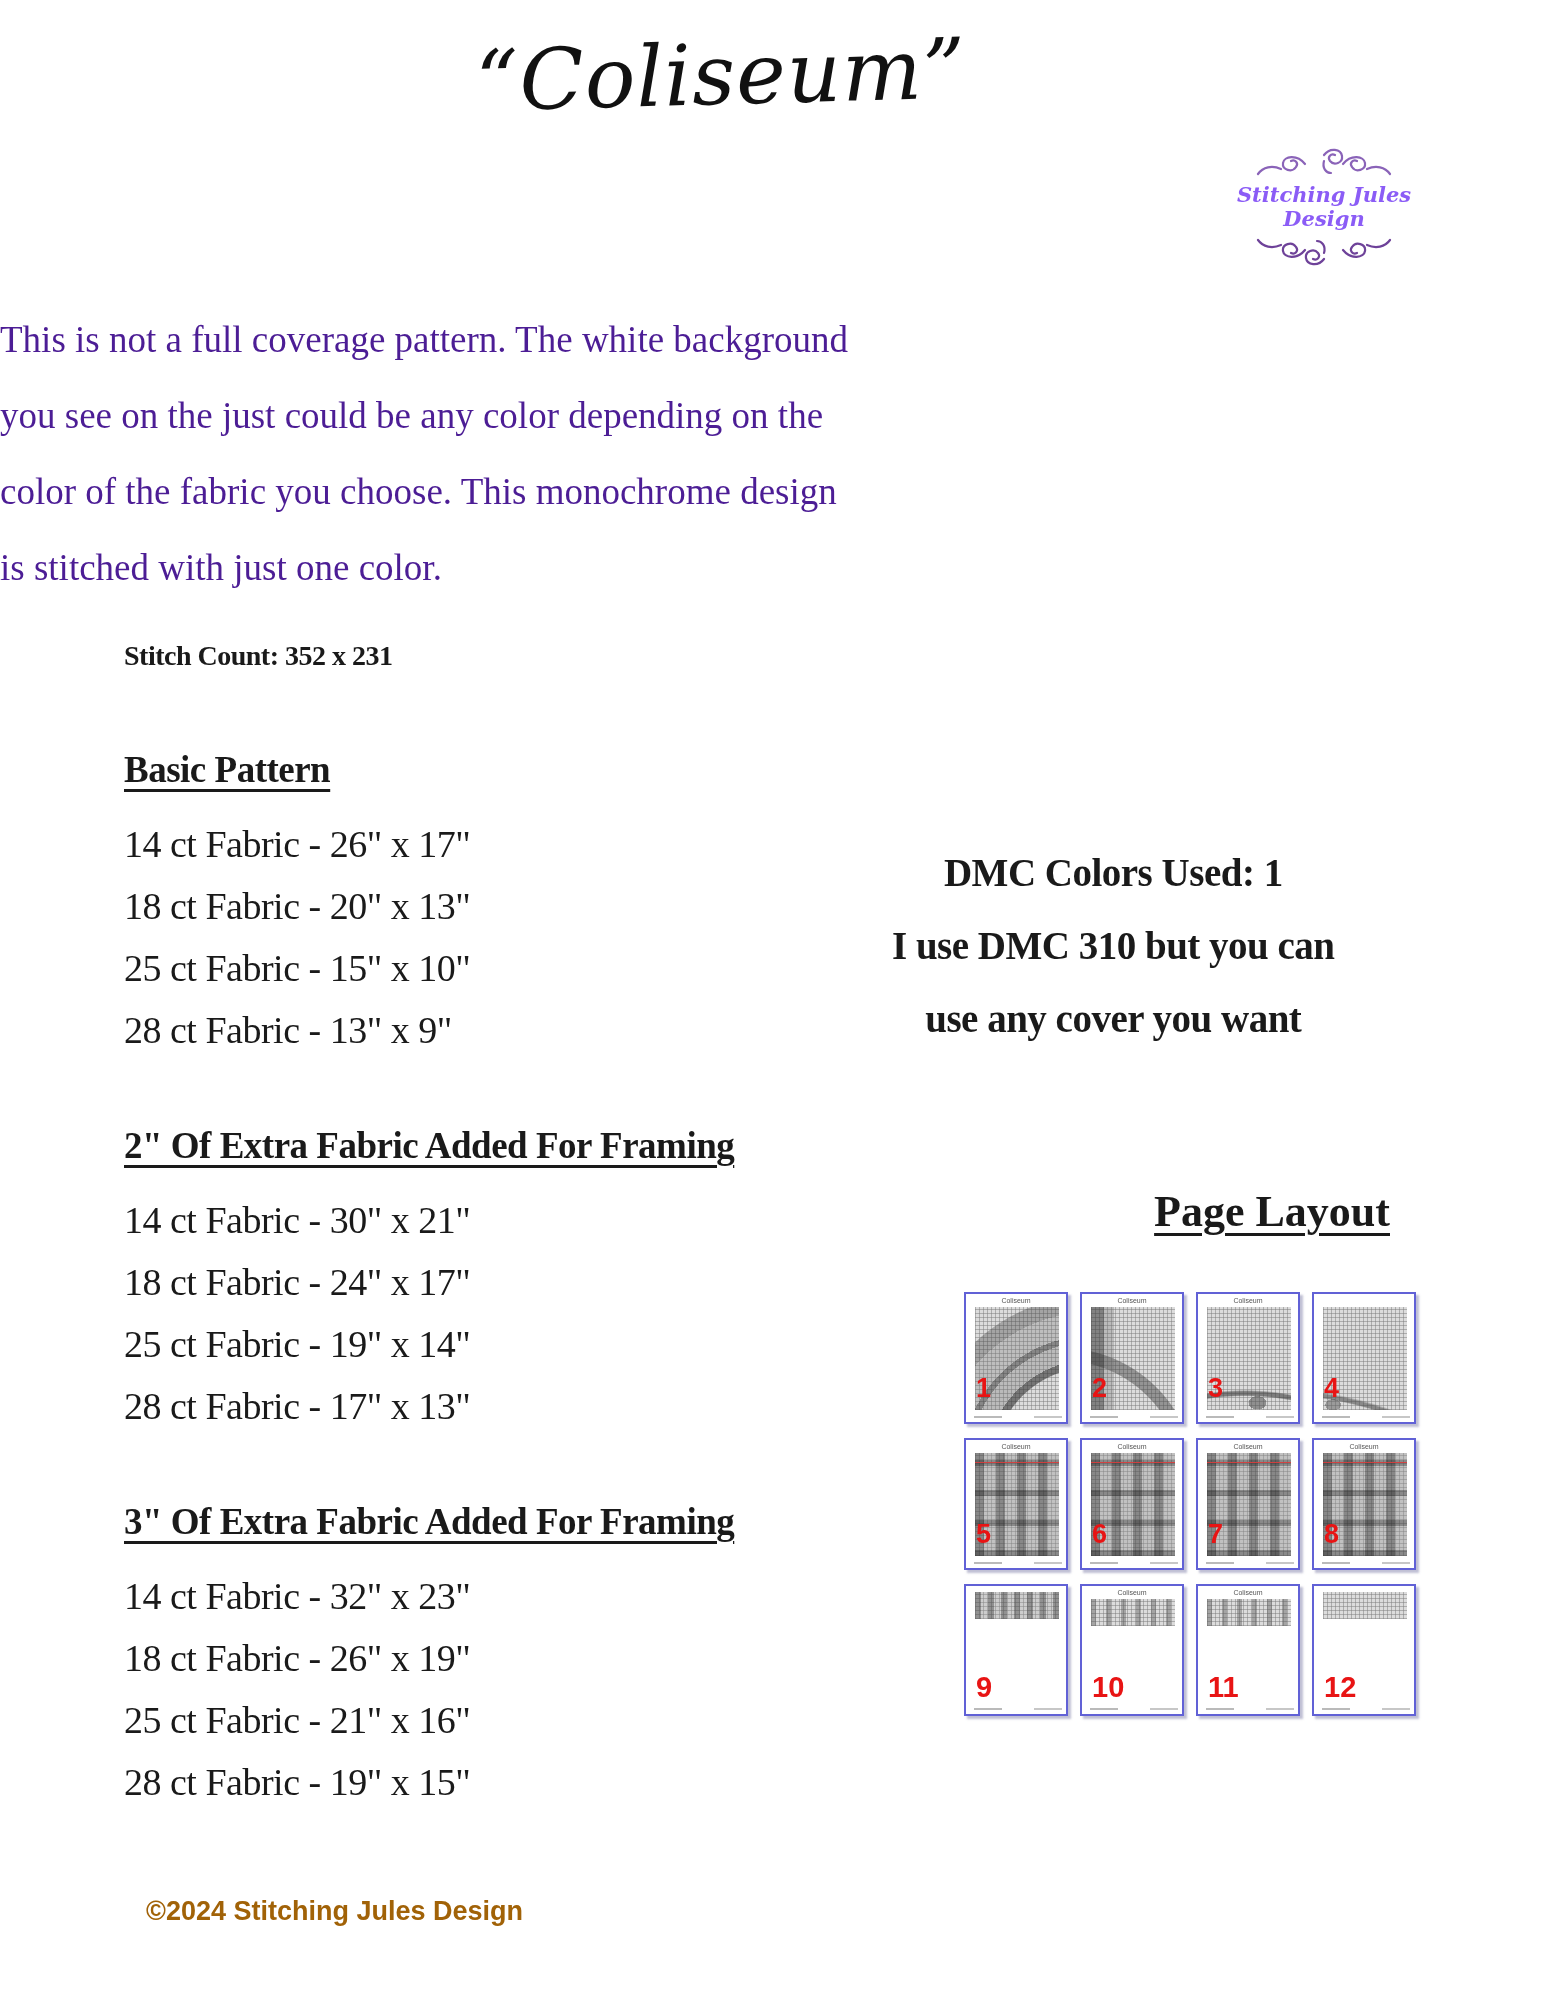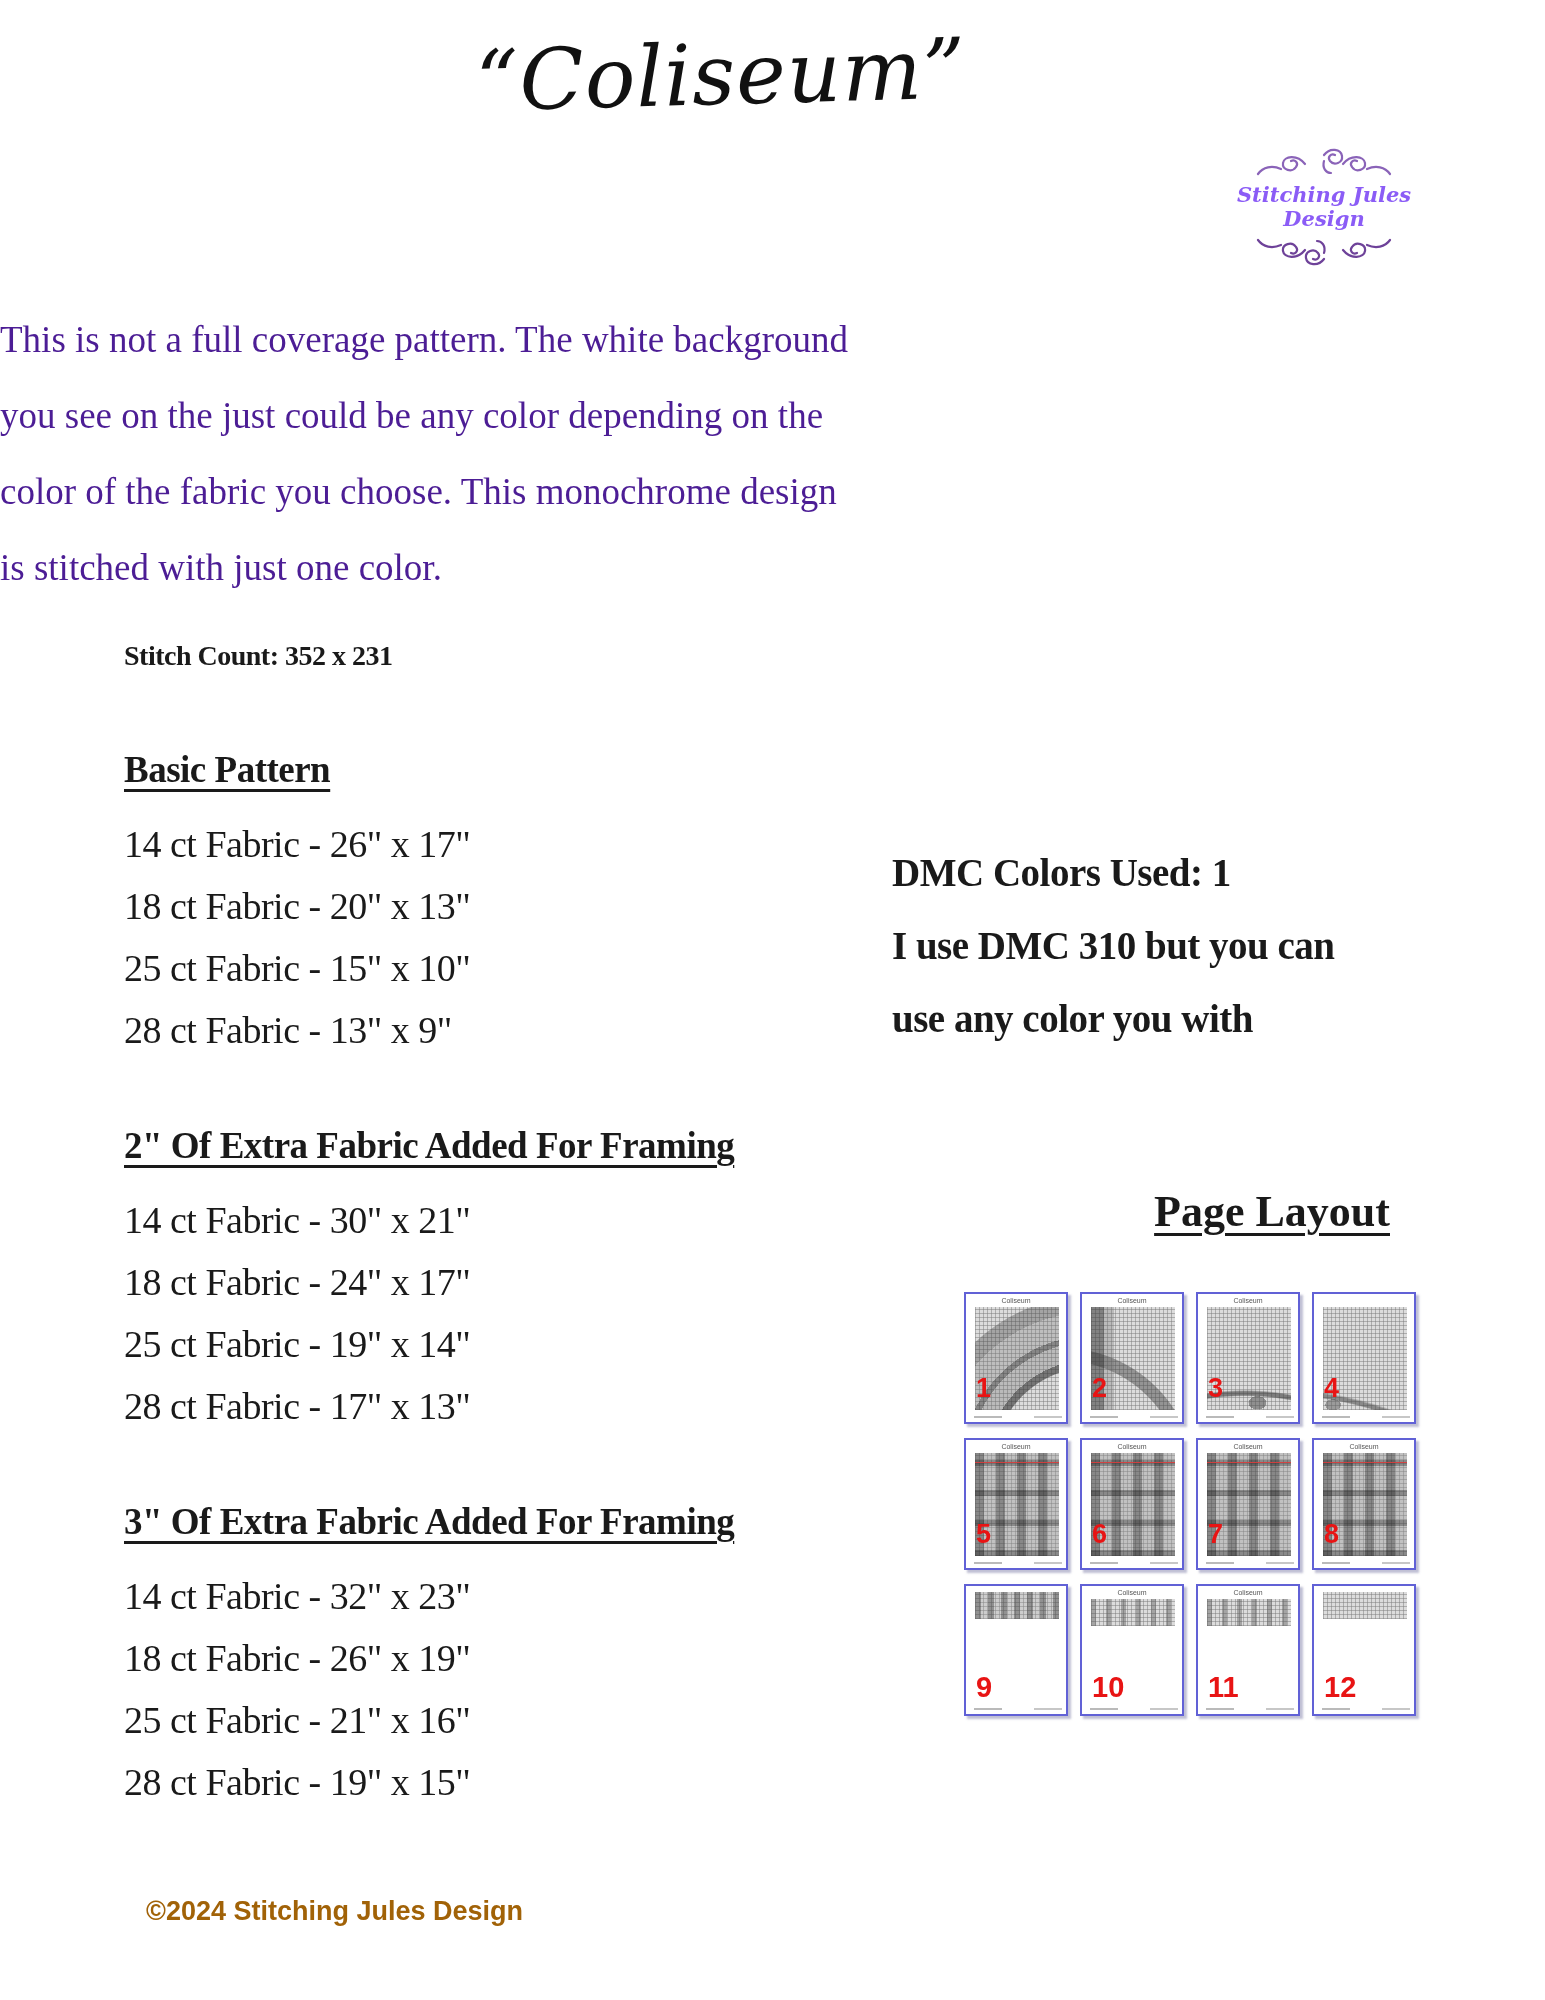--- a/index.html
+++ b/index.html
@@ -39,21 +39,21 @@
     text-decoration:underline;text-decoration-thickness:3px;text-underline-offset:7px;
     margin-bottom:22px;
   }
   .sec .li{font-size:38px;line-height:62px;letter-spacing:-0.5px;}
   #basic{top:748px;}
   #framing2{top:1124px;}
   #framing3{top:1500px;}
 
   
   #dmc{position:absolute;left:892px;top:836px;font-weight:bold;
-    font-size:39px;line-height:73px;letter-spacing:-0.5px;}
+    font-size:39px;line-height:73px;letter-spacing:-0.5px;text-align:center;}
 
   
   #pl-heading{
     position:absolute;left:940px;top:1186px;width:450px;text-align:right;
     font-weight:bold;font-size:44px;
     text-decoration:underline;text-decoration-thickness:3px;text-underline-offset:7px;
   }
 
   
   #grid{
@@ -171,21 +171,21 @@
     <div class="h">Basic Pattern</div>
     <div class="li">14 ct Fabric - 26" x 17"</div>
     <div class="li">18 ct Fabric - 20" x 13"</div>
     <div class="li">25 ct Fabric - 15" x 10"</div>
     <div class="li">28 ct Fabric - 13" x 9"</div>
   </section>
 
   <section id="dmc">
     <div>DMC Colors Used: 1</div>
     <div>I use DMC 310 but you can</div>
-    <div>use any color you with</div>
+    <div>use any cover you want</div>
   </section>
 
   <section class="sec" id="framing2">
     <div class="h">2" Of Extra Fabric Added For Framing</div>
     <div class="li">14 ct Fabric - 30" x 21"</div>
     <div class="li">18 ct Fabric - 24" x 17"</div>
     <div class="li">25 ct Fabric - 19" x 14"</div>
     <div class="li">28 ct Fabric - 17" x 13"</div>
   </section>
 

